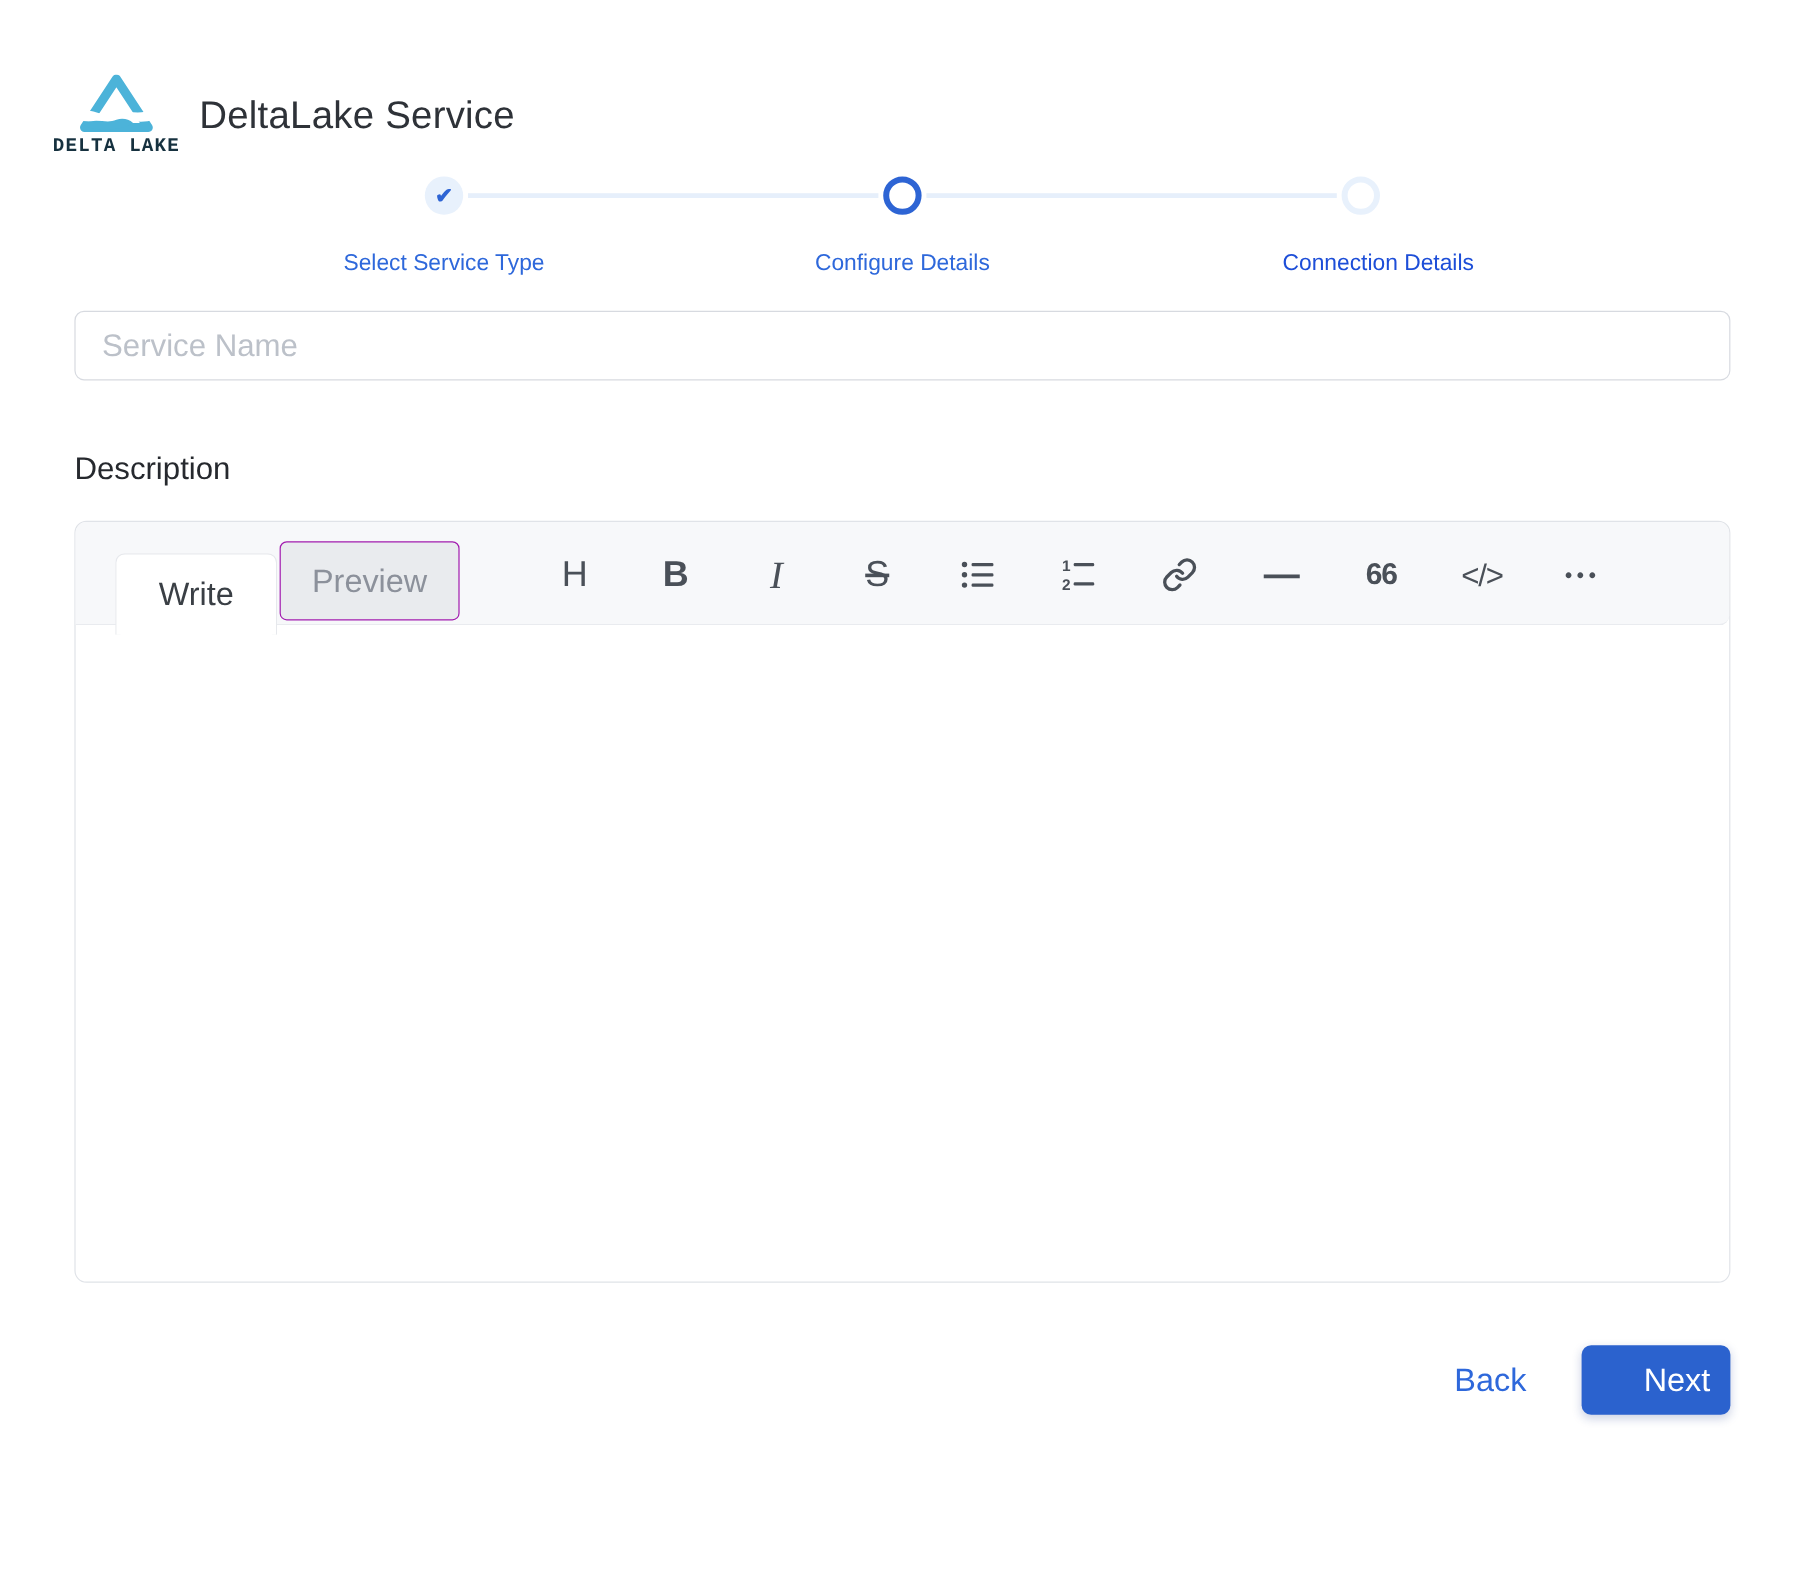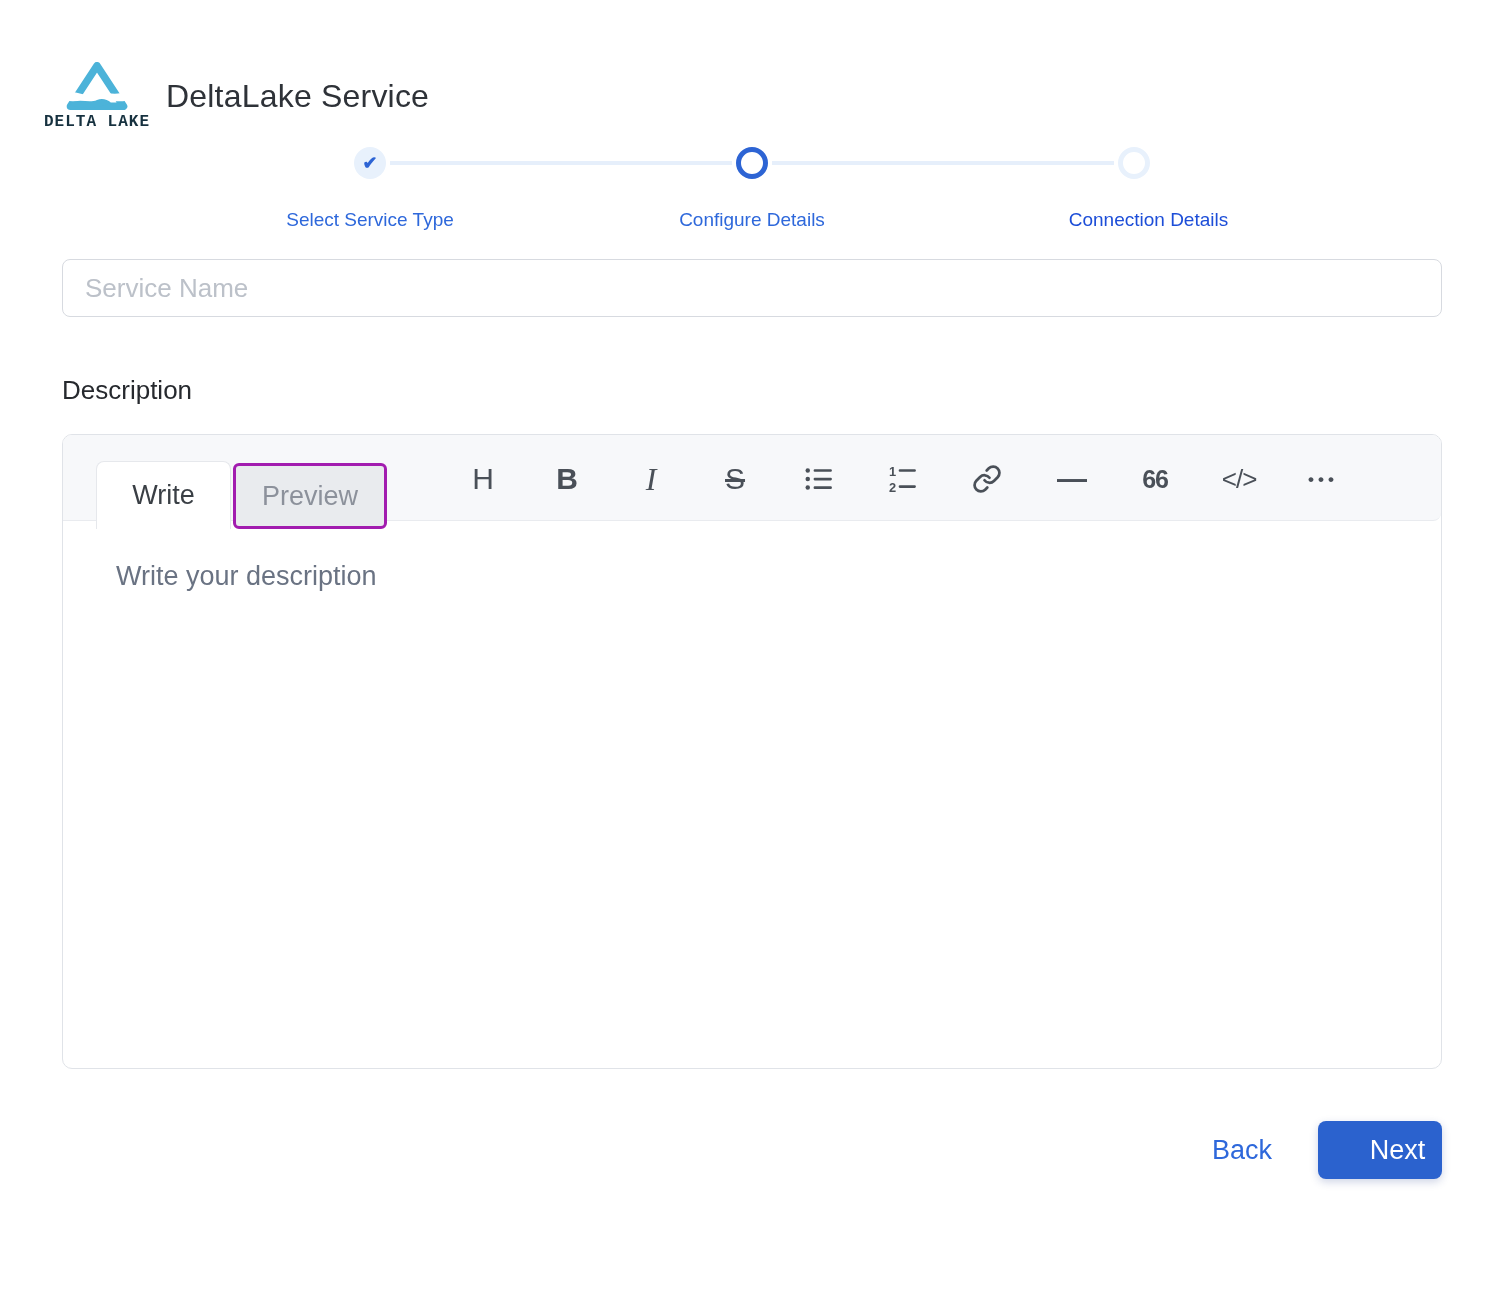--- a/index.html
+++ b/index.html
@@ -60,29 +60,29 @@
     display:flex; flex-direction:column; background:#fff;
   }
   .toolbar {
     height:86px; background:#f7f8fa; border-bottom:1px solid #e9ebef;
     border-radius:9px 9px 8px 0; display:flex; align-items:flex-end;
     padding-left:33px; position:relative;
   }
   .tabs { display:flex; gap:2px; margin-bottom:-9px; position:relative; z-index:2; }
   .tab {
     min-width:135px; height:68px; display:flex; align-items:center; justify-content:center;
-    font-size:27px; cursor:pointer; padding:0 26px;
+    font-size:27px; cursor:pointer; padding:0 26px;margin-top:12px;
   }
   .tab.active {
     background:#ffffff; color:#3a3f45;
     border:1px solid #e6e8ec; border-bottom:none; border-radius:8px 8px 0 0;
   }
   .tab.inactive {
     background:#e9ebee; color:#8c919b;
-    border:3px solid #a21caf; border-radius:6px; height:66px; margin-top:2px;
+    border:1px solid #a21caf; border-radius:6px; height:66px; margin-top:2px;
   }
   .icons { display:flex; align-items:center; gap:48px; margin-left:78px; margin-bottom:22px; }
   .tb-icon {
     min-width:36px; height:38px; display:flex; align-items:center; justify-content:center;
     color:#4a5058; cursor:pointer; font-size:30px; line-height:1;
   }
   .tb-icon svg { display:block; }
   .icon-heading { font-weight:400; }
   .icon-bold { font-weight:700; }
   .icon-italic { font-family:"Liberation Serif", serif; font-style:italic; font-size:32px; }
@@ -191,23 +191,20 @@
             <path d="M10 13a5 5 0 0 0 7.54.54l3-3a5 5 0 0 0-7.07-7.07l-1.72 1.71"></path>
             <path d="M14 11a5 5 0 0 0-7.54-.54l-3 3a5 5 0 0 0 7.07 7.07l1.71-1.71"></path>
           </svg>
         </span>
         <span class="tb-icon icon-hr">—</span>
         <span class="tb-icon icon-quote">66</span>
         <span class="tb-icon icon-code">&lt;/&gt;</span>
         <span class="tb-icon icon-more">•••</span>
       </div>
     </div>
-    <div class="editor-body">
-      <textarea class="editor-textarea" placeholder="Write your description" style=""></textarea>
-    </div>
   </div>
 
   
   <div class="footer">
     <button class="back-btn">Back</button>
     <button class="next-btn">Next</button>
   </div>
 
 </div>
 

